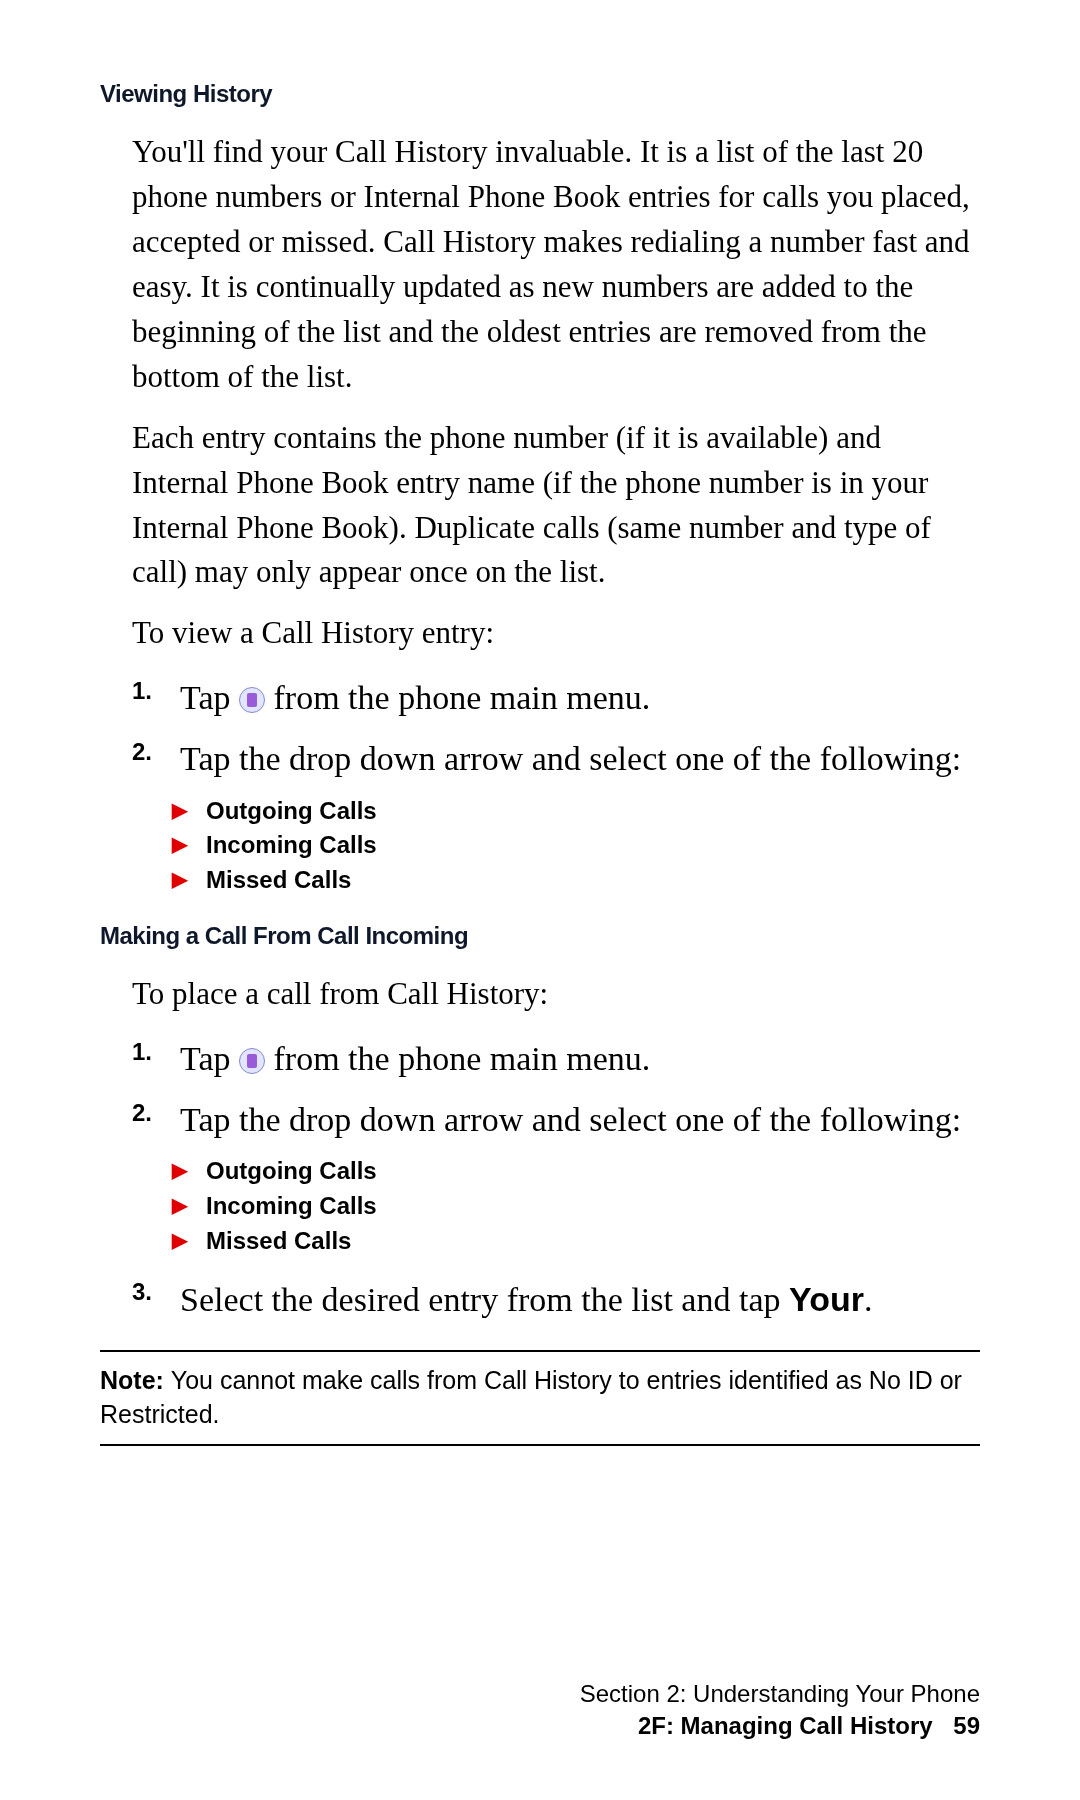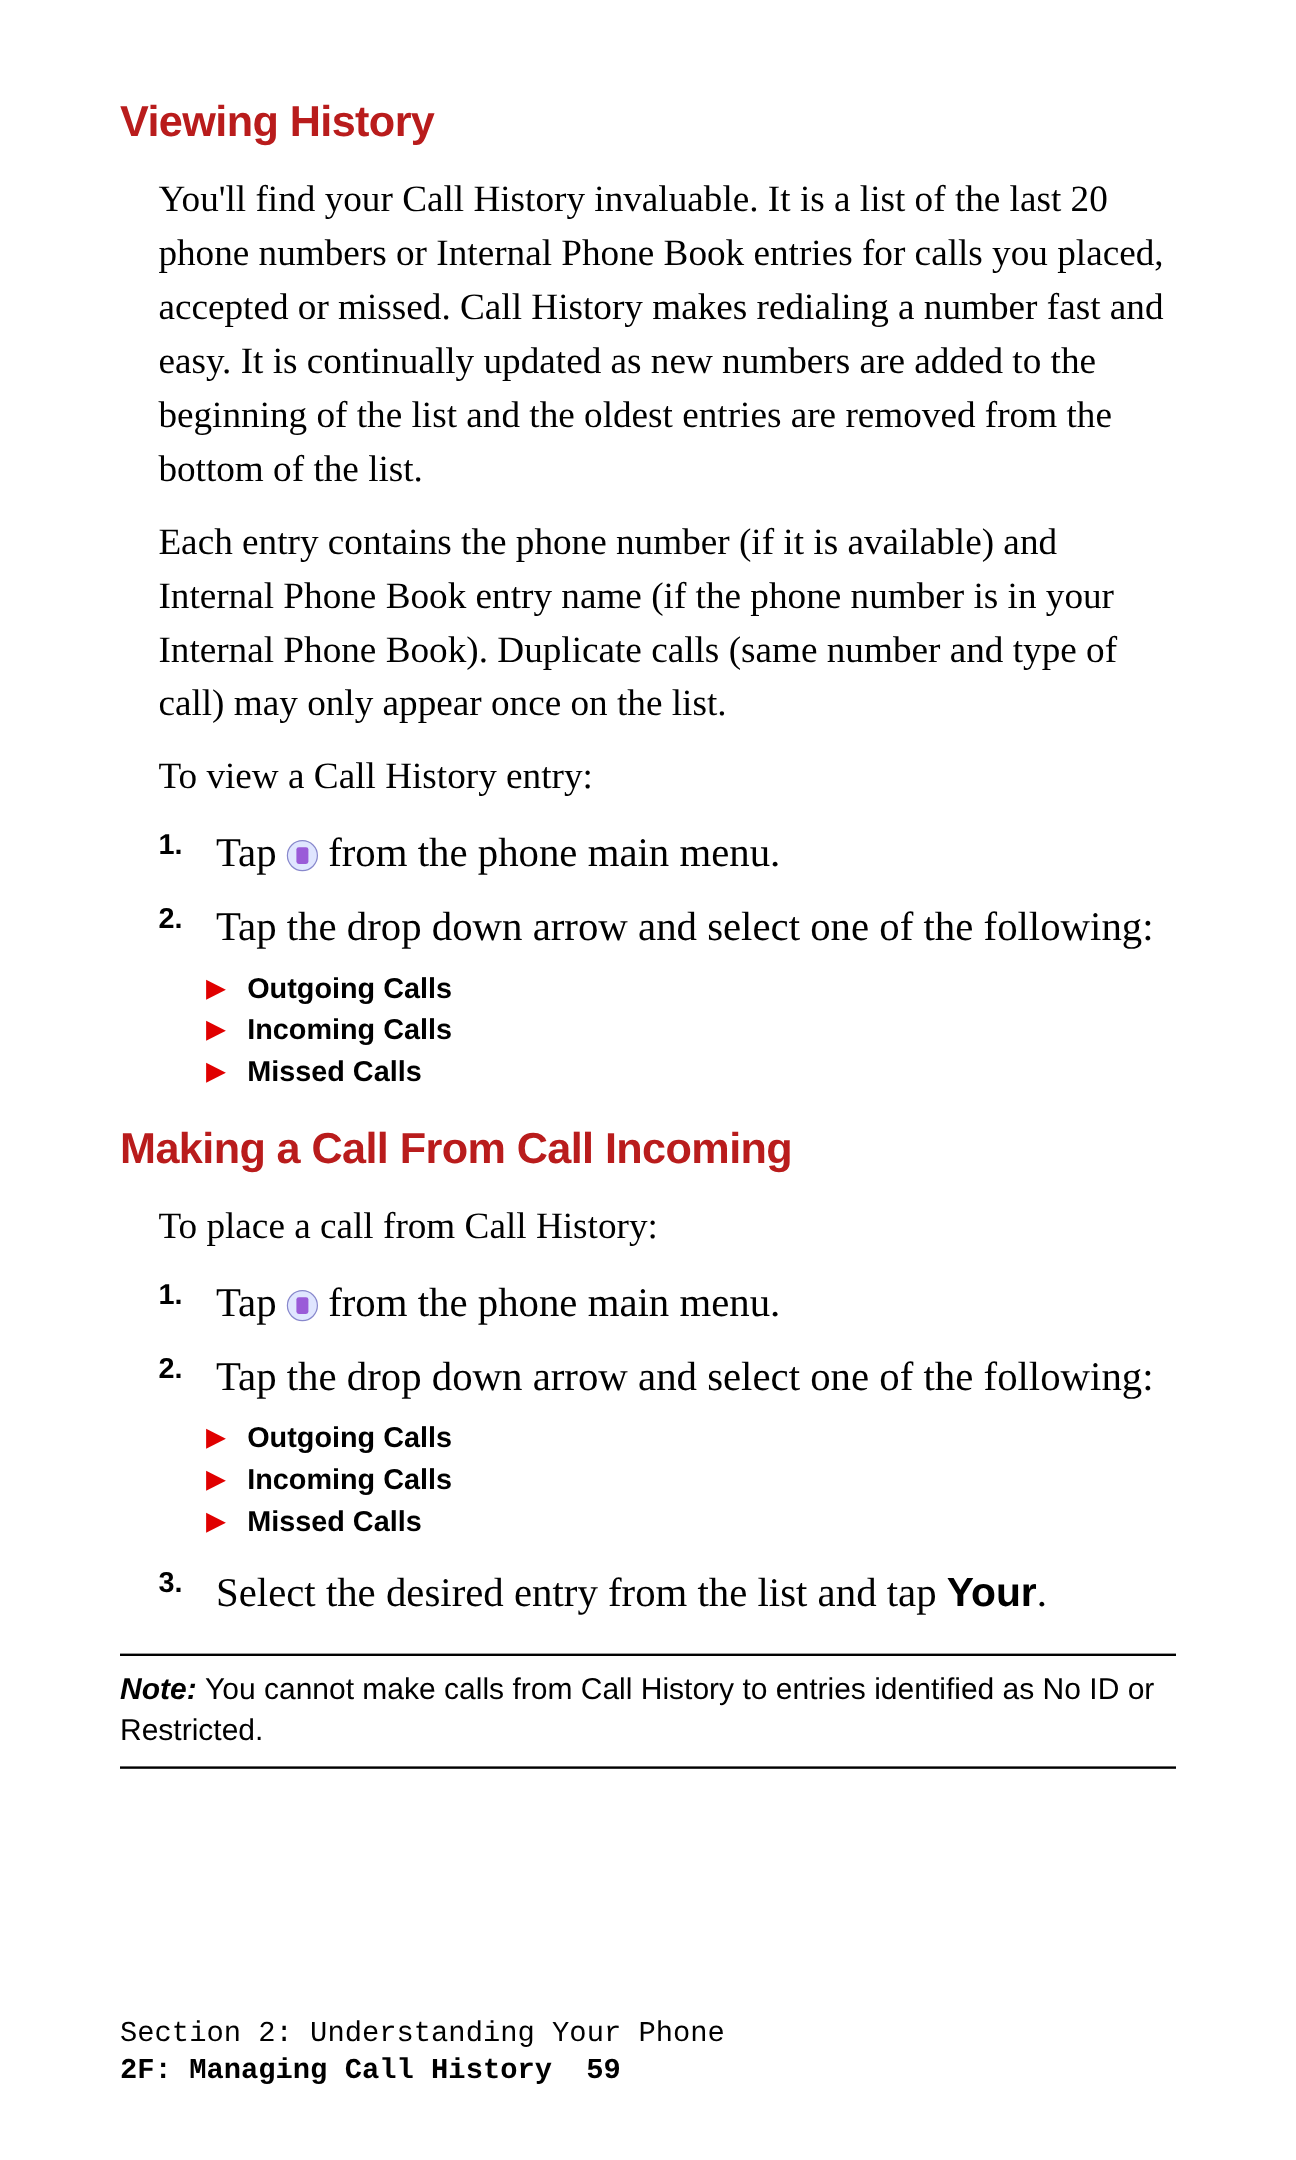--- a/index.html
+++ b/index.html
@@ -11,22 +11,22 @@
       color: #000;
       padding: 80px 100px 40px 100px;
       position: relative;
     }
     .page {
       width: 100%;
     }
     .heading {
       font-family: 'Helvetica Neue', Arial, sans-serif;
       font-weight: 800;
-      color: #b91c1c;
-      font-size: 36px;
+      color: #0f172a;
+      font-size: 24px;
       margin-bottom: 22px;
       letter-spacing: -0.5px;
     }
     .heading2 {
       margin-top: 24px;
     }
     .body-text {
       font-size: 31px;
       line-height: 1.45;
       margin: 0 0 16px 32px;
@@ -93,28 +93,28 @@
       border-top: 2px solid #000;
       border-bottom: 2px solid #000;
       margin: 24px 0 0 0;
       padding: 12px 0 12px 0;
       font-family: 'Helvetica Neue', Arial, sans-serif;
       font-size: 25px;
       line-height: 1.35;
     }
     .note-box .note-label {
       font-weight: 700;
-      font-style: italic;
     }
     .footer {
       position: absolute;
       bottom: 60px;
       right: 100px;
       left: 100px;
-      font-family: Liberation Mono, monospace;
+      text-align: right;
+      font-family: Liberation Sans, sans-serif;
     }
     .footer .section {
       font-size: 24px;
       font-weight: 400;
       margin-bottom: 4px;
     }
     .footer .subsection {
       font-size: 24px;
       font-weight: 700;
     }

